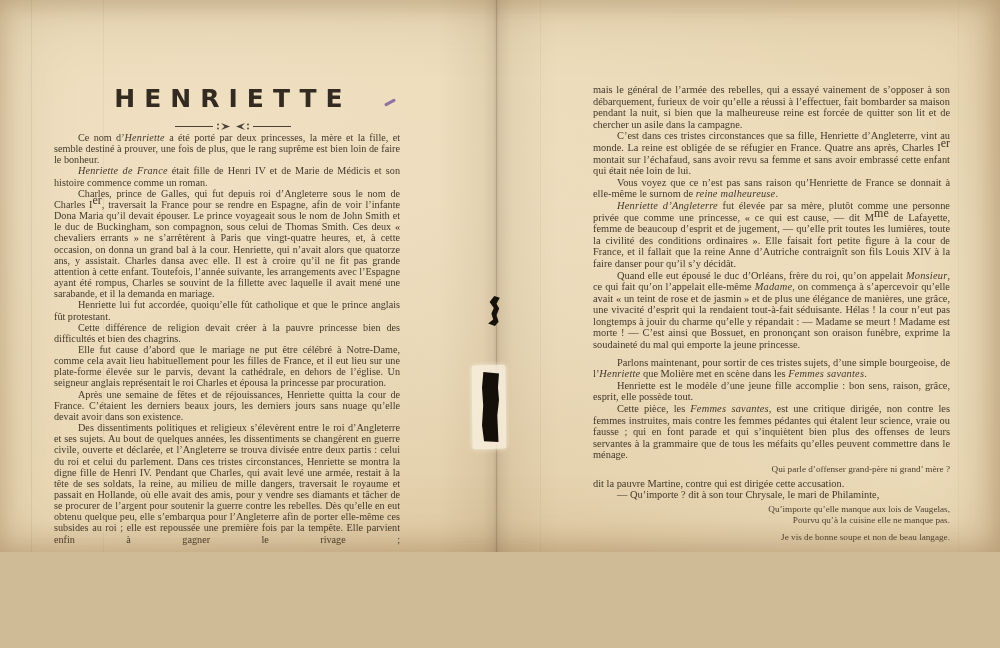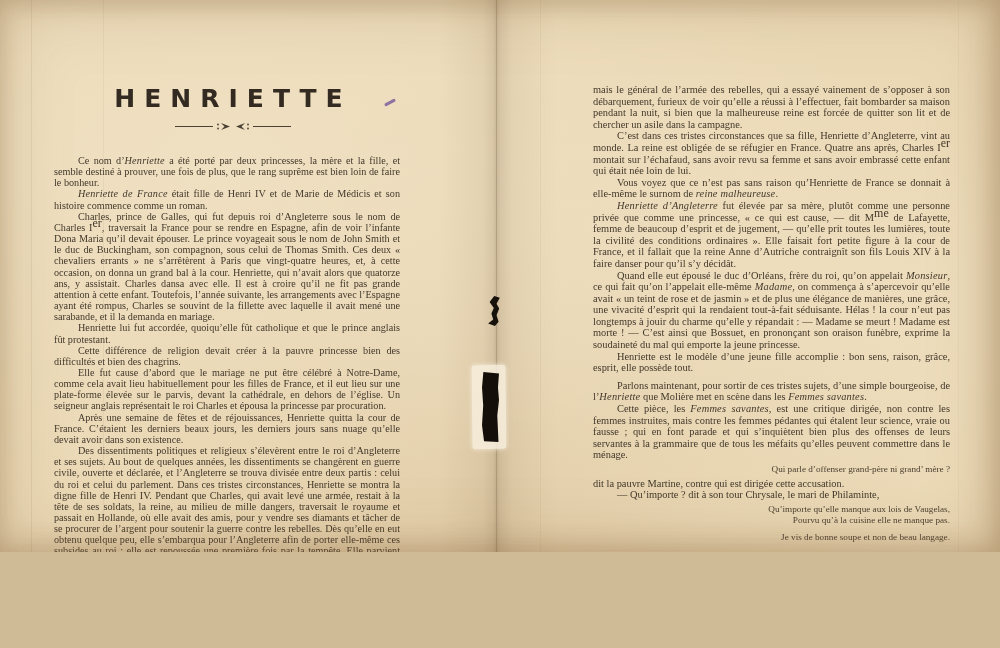--- a/index.html
+++ b/index.html
@@ -45,21 +45,21 @@
   .page{position:absolute;top:84px;overflow:hidden;}
   .page-left{left:54px;width:346px;height:560px;}
   .page-right{left:593px;width:357px;height:560px;}
   .title{
     margin:0;padding-left:12px;text-align:center;
     font-family:"DejaVu Sans","Liberation Sans",sans-serif;
     font-weight:700;font-size:25px;line-height:30px;letter-spacing:9px;
     color:var(--title-ink,#332b22);
   }
   .divider{margin-top:7px;padding-left:12px;text-align:center;height:11px;line-height:0;}
-  .col-left{margin-top:23px;font-size:10.2px;line-height:11.15px;}
+  .col-left{font-size:10.2px;line-height:11.15px;}
   .col-right{font-size:10.4px;line-height:11.6px;}
   .blk{margin:0;text-align:justify;hyphens:auto;}
   .para{text-indent:24px;}
   .flush{text-indent:0;}
   .cont{text-align-last:justify;}
   .gap-top{margin-top:6px;}
   .verse{font-size:9.2px;line-height:10.7px;margin:3px 0 3px 66px;
     text-align:right;text-indent:0;color:#4c4032;}
   .verse.gap-top{margin-top:7px;margin-bottom:20px;}
   sup{font-size:12px;vertical-align:super;line-height:0;}
@@ -109,22 +109,22 @@
       </div>
   </div>
 
   <div class="page page-right">
     <div class="col-right" id="col-right">
         <p class="blk flush"><span>mais le général de l’armée des rebelles, qui a essayé vainement de s’opposer à son débarquement, furieux de voir qu’elle a réussi à l’effectuer, fait bombarder sa maison pendant la nuit, si bien que la malheureuse reine est forcée de quitter son lit et de chercher un asile dans la campagne.</span></p>
         <p class="blk para"><span>C’est dans ces tristes circonstances que sa fille, Henriette d’Angleterre, vint au monde. La reine est obligée de se réfugier en France. Quatre ans après, Charles I</span><sup>er</sup><span> montait sur l’échafaud, sans avoir revu sa femme et sans avoir embrassé cette enfant qui était née loin de lui.</span></p>
         <p class="blk para"><span>Vous voyez que ce n’est pas sans raison qu’Henriette de France se donnait à elle-même le surnom de </span><i>reine malheureuse</i><span>.</span></p>
         <p class="blk para"><i>Henriette d’Angleterre</i><span> fut élevée par sa mère, plutôt comme une personne privée que comme une princesse, « ce qui est cause, — dit M</span><sup>me</sup><span> de Lafayette, femme de beaucoup d’esprit et de jugement, — qu’elle prit toutes les lumières, toute la civilité des conditions ordinaires ». Elle faisait fort petite figure à la cour de France, et il fallait que la reine Anne d’Autriche contraignît son fils Louis XIV à la faire danser pour qu’il s’y décidât.</span></p>
         <p class="blk para"><span>Quand elle eut épousé le duc d’Orléans, frère du roi, qu’on appelait </span><i>Monsieur</i><span>, ce qui fait qu’on l’appelait elle-même </span><i>Madame</i><span>, on commença à s’apercevoir qu’elle avait « un teint de rose et de jasmin » et de plus une élégance de manières, une grâce, une vivacité d’esprit qui la rendaient tout-à-fait séduisante. Hélas ! la cour n’eut pas longtemps à jouir du charme qu’elle y répandait : — Madame se meurt ! Madame est morte ! — C’est ainsi que Bossuet, en prononçant son oraison funèbre, exprime la soudaineté du mal qui emporte la jeune princesse.</span></p>
+        <p class="blk para gap-top"><span>Parlons maintenant, pour sortir de ces tristes sujets, d’une simple bourgeoise, de l’</span><i>Henriette</i><span> que Molière met en scène dans les </span><i>Femmes savantes</i><span>.</span></p>
         <p class="blk para"><span>Henriette est le modèle d’une jeune fille accomplie : bon sens, raison, grâce, esprit, elle possède tout.</span></p>
-        <p class="blk para gap-top"><span>Parlons maintenant, pour sortir de ces tristes sujets, d’une simple bourgeoise, de l’</span><i>Henriette</i><span> que Molière met en scène dans les </span><i>Femmes savantes</i><span>.</span></p>
         <p class="blk para"><span>Cette pièce, les </span><i>Femmes savantes</i><span>, est une critique dirigée, non contre les femmes instruites, mais contre les femmes pédantes qui étalent leur science, vraie ou fausse ; qui en font parade et qui s’inquiètent bien plus des offenses de leurs servantes à la grammaire que de tous les méfaits qu’elles peuvent commettre dans le ménage.</span></p>
         <p class="blk verse">Qui parle d’offenser grand-père ni grand’ mère ?</p>
         <p class="blk flush"><span>dit la pauvre Martine, contre qui est dirigée cette accusation.</span></p>
         <p class="blk para"><span>— Qu’importe ? dit à son tour Chrysale, le mari de Philaminte,</span></p>
         <p class="blk verse">Qu’importe qu’elle manque aux lois de Vaugelas,<br>Pourvu qu’à la cuisine elle ne manque pas.</p>
         <p class="blk verse gap-top">Je vis de bonne soupe et non de beau langage.</p>
         <p class="blk para"><span>Vous devriez, dit-il à sa femme et à sa sœur,</span></p>
         <p class="blk verse">Ne point aller chercher ce qu’on fait dans la lune,<br>Et vous mêler un peu de ce qu’on fait chez vous.</p>
         <p class="blk flush cont"><span>Mais M</span><sup>me</sup><span> Philaminte est bien trop au-dessus de ces misères pour se</span></p>
       </div>

